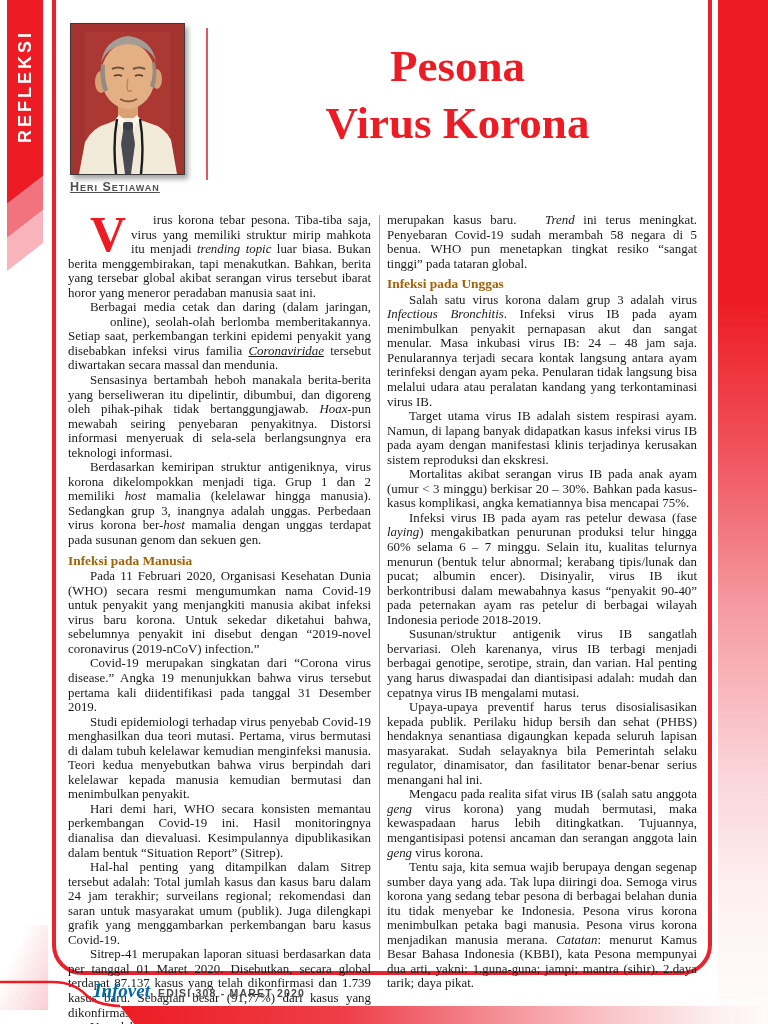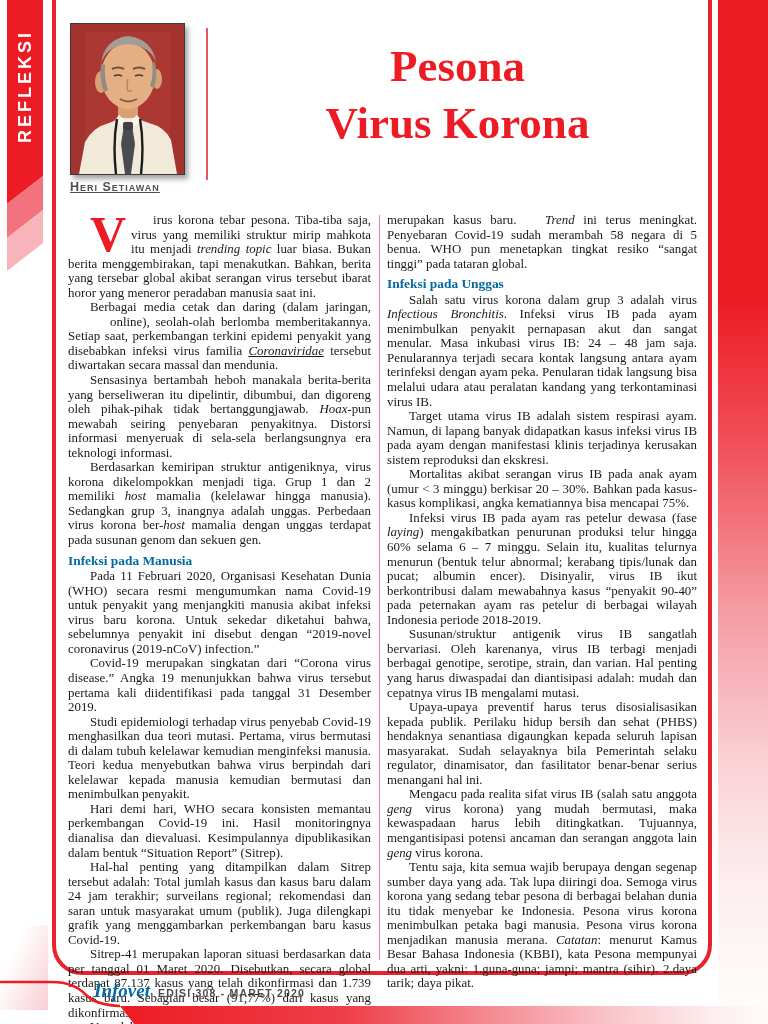--- a/index.html
+++ b/index.html
@@ -38,21 +38,21 @@
 
   
   .columns{position:absolute;left:68px;top:213px;width:630px;display:flex;}
   .col{text-align:justify;font-size:12.9px;line-height:14.55px;}
   .col-1{width:303px;}
   .col-2{width:310px;}
   .vrule{width:1px;background:#e5888e;margin:2px 7px 0 8px;height:745px;}
   .col p{margin:0;text-indent:22px;}
   .col p.noindent{text-indent:0;}
   .col p.sig{margin-top:14px;}
-  .col-heading{color:#0369a1;font-weight:bold;font-size:13.4px;margin:6px 0 1px 0;}
+  .col-heading{color:#a16207;font-weight:bold;font-size:13.4px;margin:6px 0 1px 0;}
   .dropcap{float:left;color:#ed1c24;font-weight:bold;font-size:50px;line-height:40px;
     padding:1px 5px 0 0;}
 
   
   .footer-swoosh{position:absolute;left:0;top:968px;width:768px;height:56px;}
   .footer-line{position:absolute;left:94px;top:980px;display:flex;align-items:baseline;}
   .logo{font-family:"Liberation Serif",serif;font-style:italic;font-weight:bold;
     color:#0369a1;font-size:19px;}
   .edition{margin-left:8px;font-family:"Liberation Sans",sans-serif;font-weight:bold;
     font-size:10.5px;letter-spacing:1.2px;color:#4a4a4a;}

